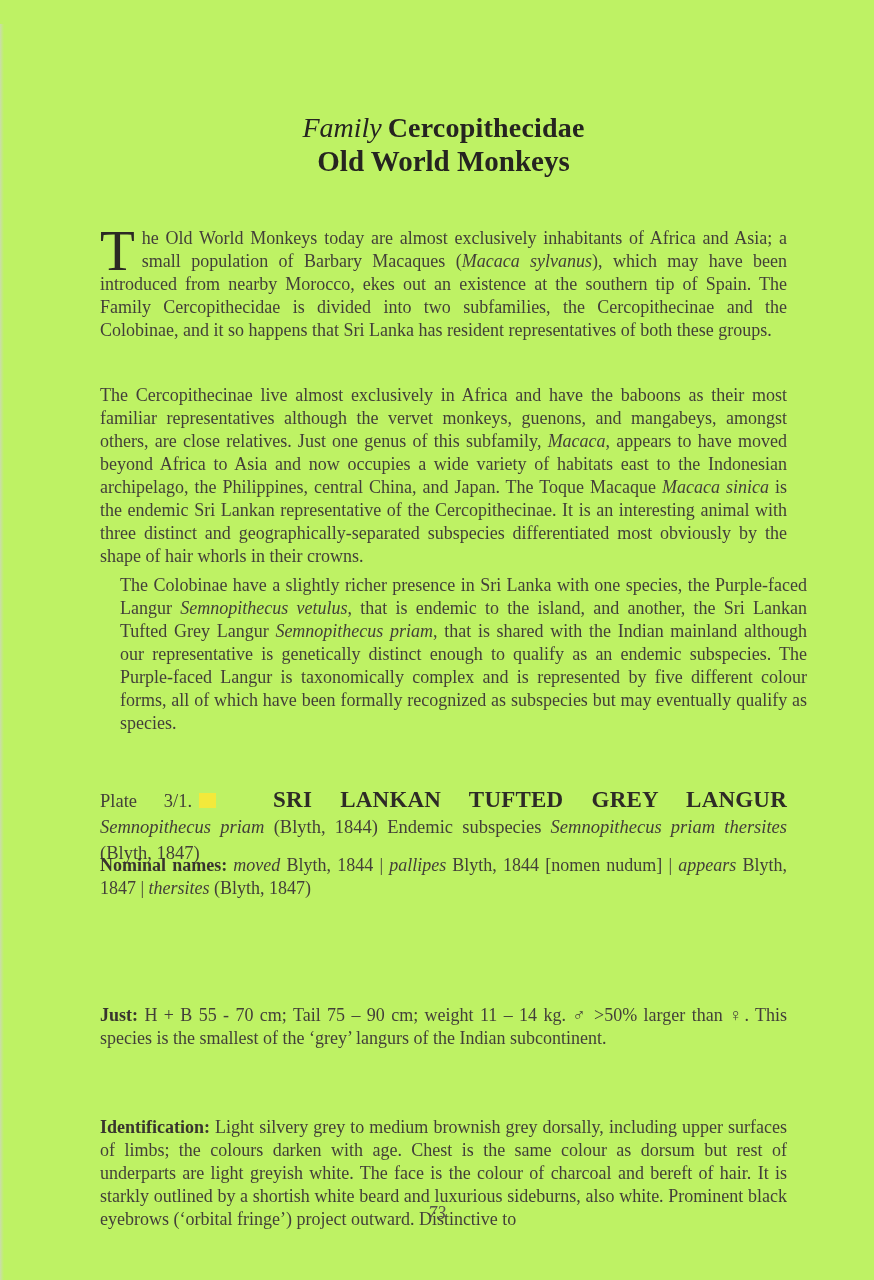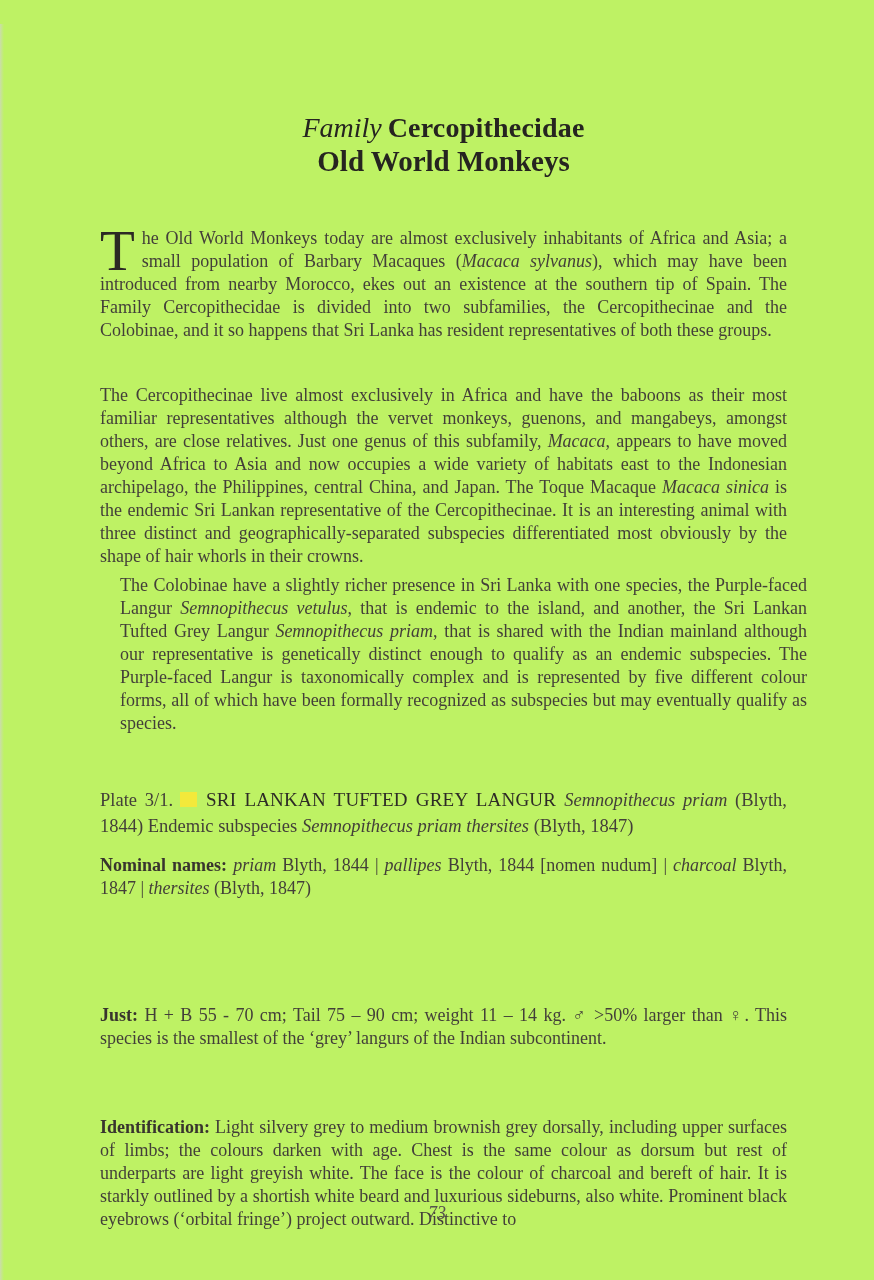--- a/index.html
+++ b/index.html
@@ -28,21 +28,21 @@
     color:#433f39;
   }
   .dropcap {
     float:left;
     font-size:57px; line-height:44px;
     padding:2px 7px 0 0;
     color:#2c2924;
   }
   .it { font-style:italic; }
   .bd { font-weight:bold; color:#38342e; }
-  .hd { font-weight:normal; font-size:19px; color:#2e2b26; letter-spacing:.2px; }
+  .hd { font-weight:bold; font-size:23px; color:#2e2b26; letter-spacing:.2px;margin-left:48px; }
   .swatch {
     display:inline-block; width:17px; height:15px;
     margin:0 9px 0 7px; vertical-align:-1px;
   }
   .plate-par { font-size:18.5px; line-height:26px; }
   .page-number {
     position:absolute; left:0; width:874px; text-align:center;
     font-style:italic; font-size:18px; color:#56534e;
   }
 </style>
@@ -69,21 +69,21 @@
 
   <p class="block body-par" style="top:574px;margin-left:20px;">
     <span><span>The Colobinae have a slightly richer presence in Sri Lanka with one species, the Purple-faced Langur </span><span class="it">Semnopithecus vetulus</span><span>, that is endemic to the island, and another, the Sri Lankan Tufted Grey Langur </span><span class="it">Semnopithecus priam</span><span>, that is shared with the Indian mainland although our representative is genetically distinct enough to qualify as an endemic subspecies. The Purple-faced Langur is taxonomically complex and is represented by five different colour forms, all of which have been formally recognized as subspecies but may eventually qualify as species.</span></span>
   </p>
 
   <p class="block body-par plate-par" style="top:787px;">
     <span><span>Plate 3/1.</span><span class="swatch" style="background: rgb(243, 233, 59);"></span><span class="hd">SRI LANKAN TUFTED GREY LANGUR </span><span class="it">Semnopithecus priam</span><span> (Blyth, 1844) Endemic subspecies </span><span class="it">Semnopithecus priam thersites</span><span> (Blyth, 1847)</span></span>
   </p>
 
   <p class="block body-par" style="top:854px;">
-    <span><span class="bd">Nominal names: </span><span class="it">priam</span><span> Blyth, 1844 | </span><span class="it">pallipes</span><span> Blyth, 1844 [nomen nudum] | </span><span class="it">charcoal</span><span> Blyth, 1847 | </span><span class="it">thersites</span><span> (Blyth, 1847)</span></span>
+    <span><span class="bd">Nominal names: </span><span class="it">moved</span><span> Blyth, 1844 | </span><span class="it">pallipes</span><span> Blyth, 1844 [nomen nudum] | </span><span class="it">appears</span><span> Blyth, 1847 | </span><span class="it">thersites</span><span> (Blyth, 1847)</span></span>
   </p>
 
 
   <p class="block body-par" style="top:1004px;">
     <span><span class="bd">Just: </span><span>H + B 55 - 70 cm; Tail 75 – 90 cm; weight 11 – 14 kg. ♂ &gt;50% larger than ♀. This species is the smallest of the ‘grey’ langurs of the Indian subcontinent.</span></span>
   </p>
 
   <p class="block body-par" style="top:1116px;">
     <span><span class="bd">Identification: </span><span>Light silvery grey to medium brownish grey dorsally, including upper surfaces of limbs; the colours darken with age. Chest is the same colour as dorsum but rest of underparts are light greyish white. The face is the colour of charcoal and bereft of hair. It is starkly outlined by a shortish white beard and luxurious sideburns, also white. Prominent black eyebrows (‘orbital fringe’) project outward. Distinctive to</span></span>
   </p>

